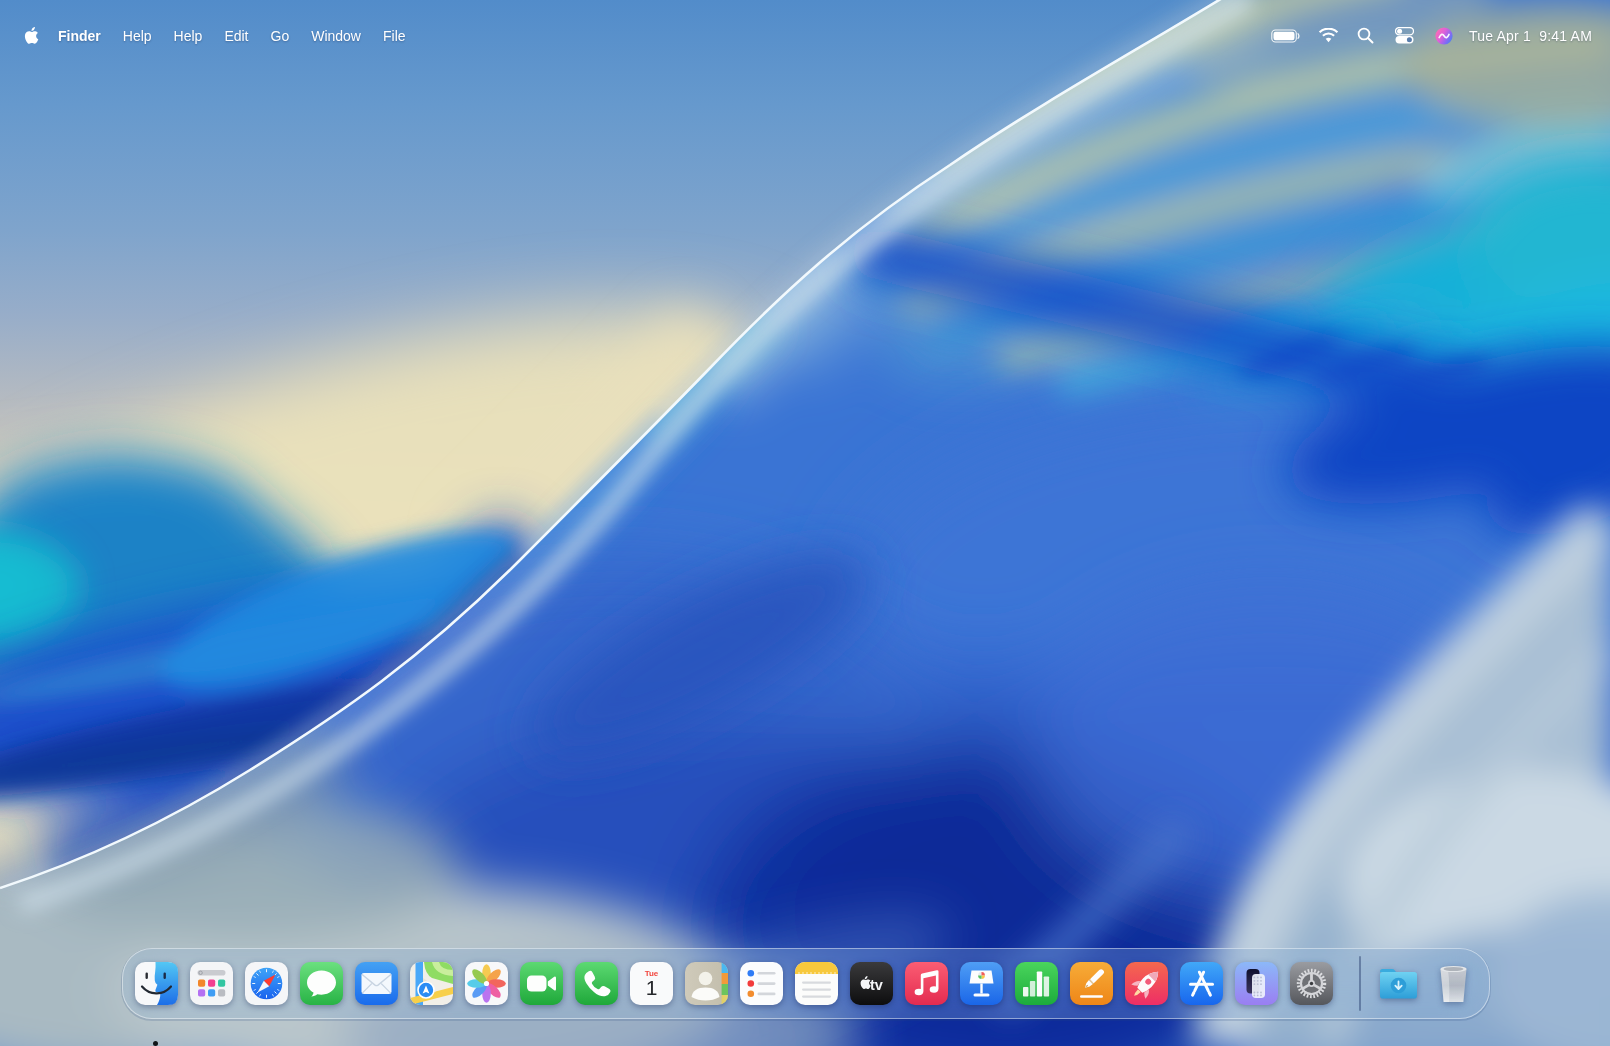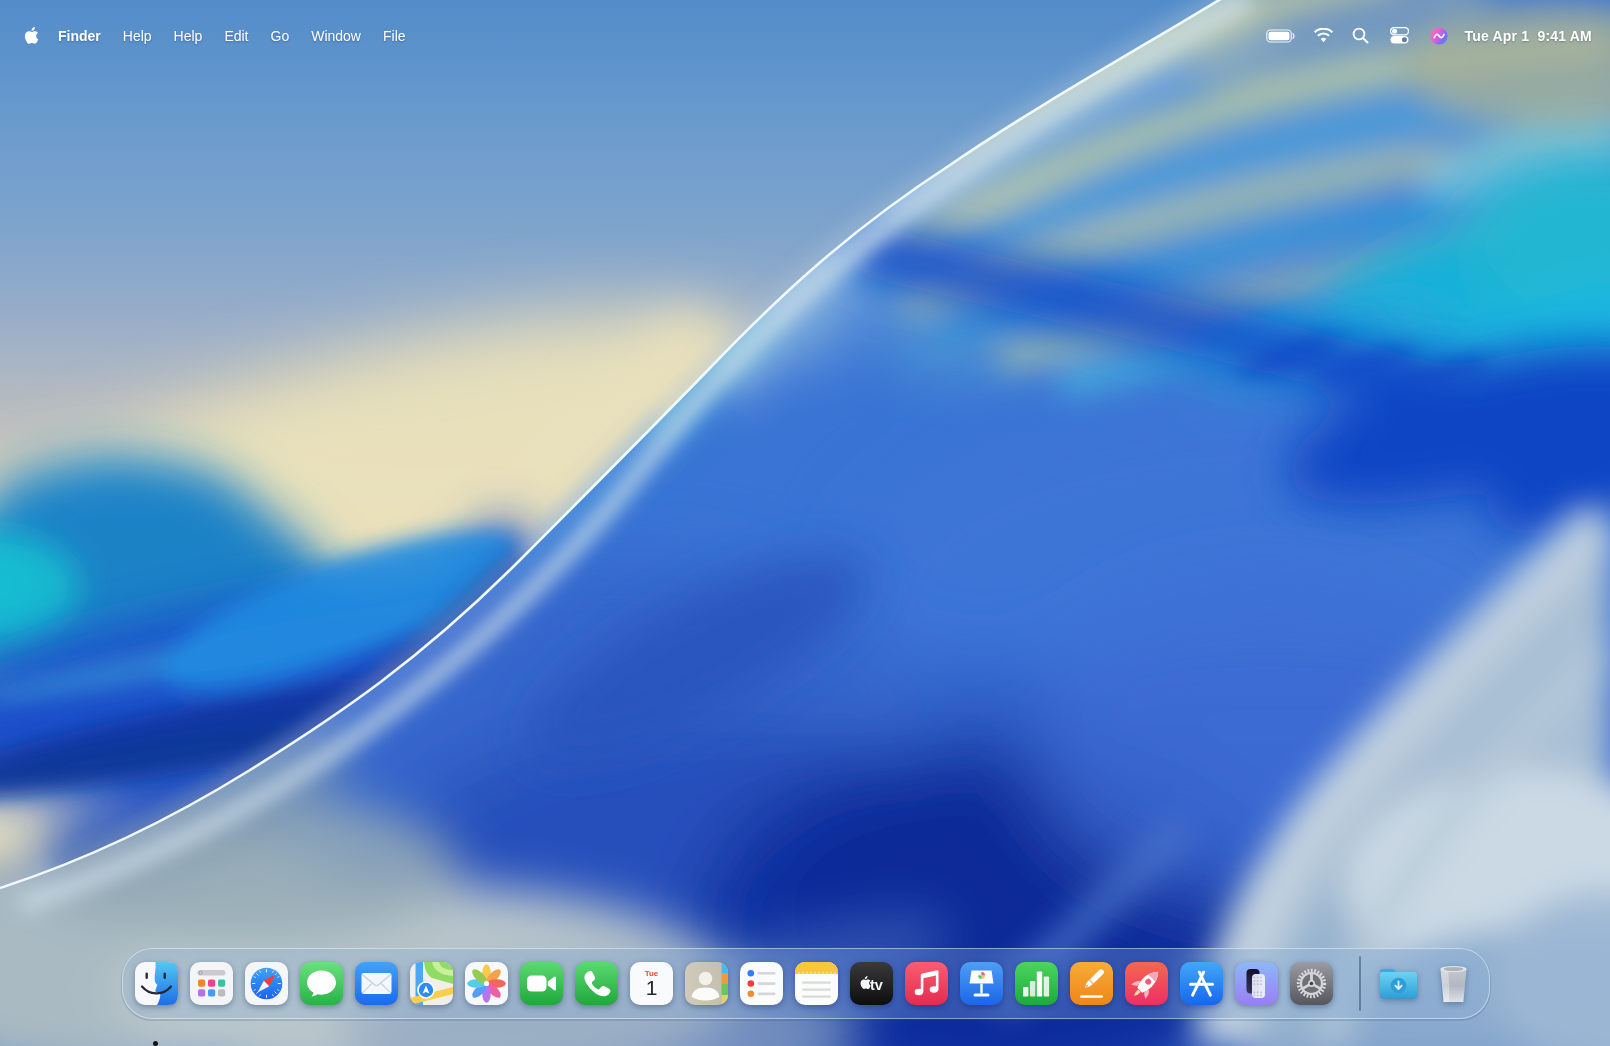--- a/index.html
+++ b/index.html
@@ -6,21 +6,21 @@
   body{width:1610px;height:1046px;overflow:hidden;position:relative;
        font-family:"Liberation Sans",sans-serif;background:#4a7ab8;}
   #wall{position:absolute;left:0;top:0;}
   
   #menubar{position:absolute;left:0;top:17px;width:1610px;height:37px;
     color:#fff;font-size:14px;display:flex;align-items:center;
     text-shadow:0 1px 2px rgba(0,20,60,.3);}
   #menubar .l{display:flex;align-items:center;}
   #menubar .item{padding:0 11px;}
   #menubar .bold{font-weight:bold;padding:0 11px;}
-  #menubar .r{position:absolute;right:0;top:0;height:37px;display:flex;align-items:center;font-weight:bold;}
+  #menubar .r{position:absolute;right:0;top:0;height:37px;display:flex;align-items:center;}
   #menubar .ric{display:flex;align-items:center;}
   #clock{margin:0 18px 0 16px;letter-spacing:.2px;}
   
   #dock{position:absolute;left:122px;top:948px;width:1368px;height:71px;
     border-radius:30px;
     background:rgba(142,175,210,0.30);
     box-shadow:0 0 0 1px rgba(255,255,255,0.45) inset, 0 1px 0 1px rgba(40,70,130,0.18);
     -webkit-backdrop-filter:blur(22px) saturate(1.1);
     backdrop-filter:blur(22px) saturate(1.1);}
   .dicon{position:absolute;top:14px;width:43px;height:43px;

